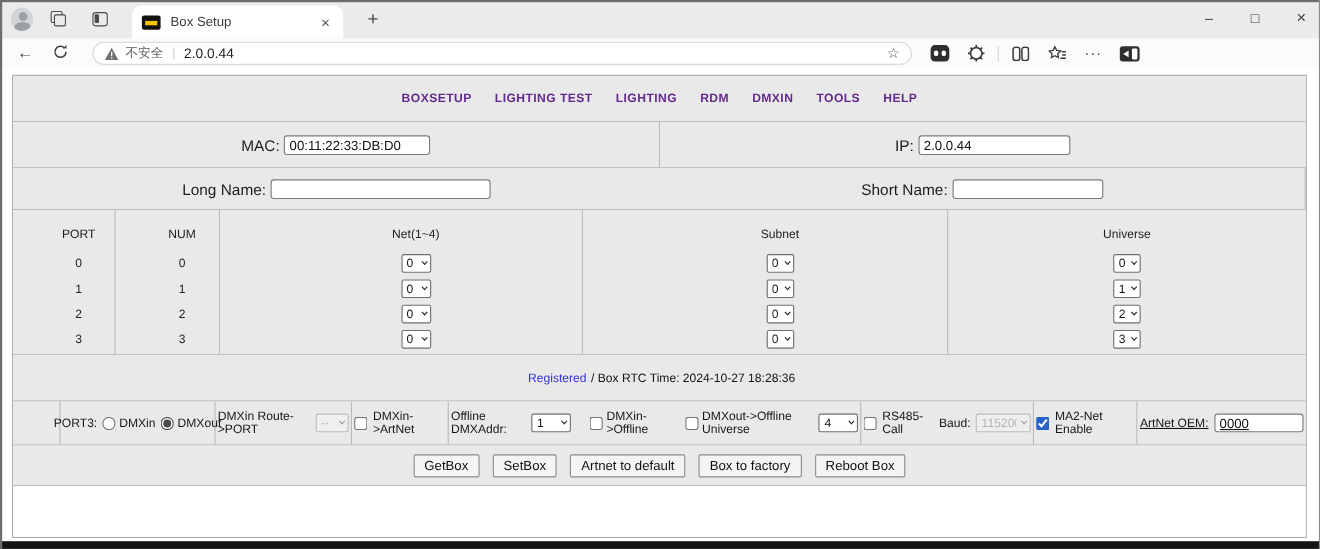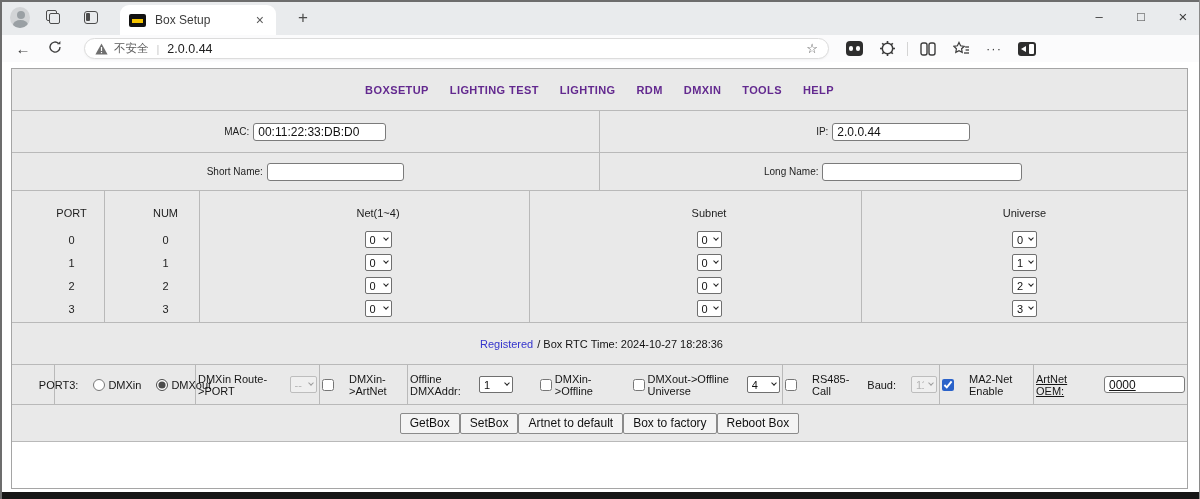--- a/index.html
+++ b/index.html
@@ -14,21 +14,21 @@
   .titlebar { height:35px; background:#e9ebed; display:flex; align-items:center; position:relative; }
   .tb-icon { width:30px; height:24px; display:flex; align-items:center; justify-content:center; color:#4c4c4c; }
   .avatar { width:21px; height:21px; border-radius:50%; background:#d2d4d6; overflow:hidden; position:relative; margin-left:10px; }
   .avatar .head { position:absolute; left:6.5px; top:4px; width:8px; height:8px; border-radius:50%; background:#9aa0a4; }
   .avatar .body { position:absolute; left:3px; top:13px; width:15px; height:10px; border-radius:50%; background:#9aa0a4; }
   .ws-icon { position:relative; width:15px; height:15px; }
   .ws-icon .sq { position:absolute; width:11px; height:11px; border:1.6px solid #4c4c4c; border-radius:2px; background:transparent; }
   .ws-icon .sq.b { left:3px; top:3px; background:#e9ebed; }
   .tabact-icon { width:14px; height:13px; border:1.6px solid #4c4c4c; border-radius:3px; position:relative; }
   .tabact-icon::after { content:""; position:absolute; left:1px; top:1px; width:4px; height:8px; background:#4c4c4c; border-radius:1px; }
-  .tab { align-self:flex-end; height:30px; width:156px; background:#fff; border-radius:9px 9px 0 0; display:flex; align-items:center; padding:0 9px; margin-left:14px; }
+  .tab { align-self:flex-end; height:30px; width:192px; background:#fff; border-radius:9px 9px 0 0; display:flex; align-items:center; padding:0 9px; margin-left:14px; }
   .favicon { width:17px; height:13px; background:#111; border-radius:2px; position:relative; flex:0 0 auto; }
   .favicon::after { content:""; position:absolute; left:3px; top:5px; width:11px; height:4px; background:#f4c400; }
   .tab-title { font-size:12px; color:#3c3c3c; margin-left:9px; flex:1; white-space:nowrap; overflow:hidden; }
   .tab-close { font-size:14px; color:#5a5a5a; cursor:default; padding:0 3px; }
   .newtab { font-size:17px; color:#4c4c4c; margin-left:16px; padding:0 6px; }
   .wincontrols { position:absolute; right:8px; top:0; height:32px; display:flex; align-items:center; gap:24px; color:#3d3d3d; }
   .wincontrols span { font-size:13px; width:18px; text-align:center; }
 
   .toolbar { height:27px; background:#fbfbfc; display:flex; align-items:center; padding:0 10px; }
   .nav-btn { font-size:15px; color:#3f3f3f; width:26px; text-align:center; }
@@ -52,21 +52,21 @@
   
   .page { position:relative; height:430px; background:#fff; }
   .panel { position:absolute; left:11px; top:6px; width:1177px; height:421px; border:1px solid #a5a5a5; background:#fff; }
   .row { background:#e9e9e9; border-bottom:1px solid #b9b9b9; }
   .row.navrow { height:42px; display:flex; align-items:center; justify-content:center; gap:21px; }
   .navlink { font-size:11px; font-weight:bold; color:#63298f; letter-spacing:0.4px; text-decoration:none; }
   .row.fieldrow { display:flex; }
   .fieldcell { flex:1 1 50%; display:flex; align-items:center; justify-content:center; gap:4px; }
   .fieldcell.bl { border-right:1px solid #b9b9b9; }
   .row.macrow { height:42px; } .row.namerow { height:38px; }
-  .flabel { font-size:10px; color:#1d1d1d; }
+  .flabel { font-size:14px; color:#1d1d1d; }
   .tinput { height:18px; border:1px solid #7b7b7b; border-radius:3px; font-size:12px; font-family:"Liberation Sans",sans-serif; padding:0 4px; background:#fff; color:#111; }
   .w-mac{width:133px;} .w-ip{width:138px;} .w-short{width:137px;} .w-long{width:200px;} .w-oem{width:81px;}
 
   .row.ports { height:132px; display:flex; }
   .pcol { display:flex; flex-direction:column; align-items:center; padding-top:16px; }
   .pcol.b { border-right:1px solid #b9b9b9;padding-left:27px; }
   .pc1{width:93px;} .pc2{width:95px;} .pc3{width:330px;} .pc4{width:332px;} .pc5{flex:1;}
   .phead { font-size:11px; color:#1d1d1d; height:21px; }
   .pcell { height:23px; display:flex; align-items:center; justify-content:center; font-size:11px; color:#1d1d1d; }
 
@@ -75,28 +75,28 @@
   .selwrap select:disabled { color:#9d9d9d; background:#f2f2f2; border-color:#ababab; }
   .chev { position:absolute; right:4px; top:5px; width:4px; height:4px; border-right:1.4px solid #222; border-bottom:1.4px solid #222; transform:rotate(45deg); pointer-events:none; }
   .selwrap.dis .chev { border-color:#9d9d9d; }
   .sw-net{width:27px;} .sw-sm{width:25px;} .sw-md{width:44px;} .sw-route{width:38px;} .sw-baud{width:64px;}
 
   .row.snrow { height:42px; display:flex; align-items:center; justify-content:center; font-size:11px; color:#141414; }
   .registered { color:#3434cc; margin:0 4px; }
   .snpart { white-space:pre; }
 
   .row.setrow { height:40px; display:flex; align-items:stretch; font-size:11px; color:#161616; }
-  .scell { display:flex; align-items:center; justify-content:center; gap:15px; border-right:1px solid #b9b9b9; padding:0 2px; }
+  .scell { display:flex; align-items:center; justify-content:center; gap:5px; border-right:1px solid #b9b9b9; padding:0 2px; }
   .scell:last-child { border-right:none;text-decoration:underline; }
   .sc0{width:43px;} .sc1{width:141px;} .sc2{width:124px;} .sc3{width:88px;} .sc4{width:375px;} .sc5{width:157px;} .sc6{width:94px;} .sc7{flex:1;}
   input[type=checkbox], input[type=radio] { width:12px; height:12px; margin:0; accent-color:#2a62c9; }
   input[type=radio] { accent-color:#4a4a4a; }
   .grp { display:flex; align-items:center; gap:3px; }
 
-  .row.btnrow { height:37px; display:flex; align-items:center; justify-content:center; gap:0; }
+  .row.btnrow { height:37px; display:flex; align-items:center; justify-content:center; gap:12px; }
   .btn { font-size:12px; font-family:"Liberation Sans",sans-serif; color:#111; background:#f4f4f4; border:1px solid #8b8b8b; border-radius:2px; height:21px; padding:0 9px; }
   .row.filler { background:#fff; border-bottom:none; height:46px; }
 </style>
 </head>
 <body>
 
 <div class="window">
   <div class="edge-top"></div>
   <div class="edge-left"></div>
   <div class="edge-right"></div>
@@ -214,27 +214,27 @@
           <span class="flabel">MAC:</span>
           <input class="tinput w-mac" type="text" value="00:11:22:33:DB:D0" style="">
         </div>
         <div class="fieldcell">
           <span class="flabel">IP:</span>
           <input class="tinput w-ip" type="text" value="2.0.0.44" style="">
         </div>
       </div>
 
       <div class="row fieldrow namerow">
+        <div class="fieldcell">
+          <span class="flabel">Long Name:</span>
+          <input class="tinput w-long" type="text" value="" style="">
+        </div>
         <div class="fieldcell bl">
           <span class="flabel">Short Name:</span>
           <input class="tinput w-short" type="text" value="" style="">
-        </div>
-        <div class="fieldcell">
-          <span class="flabel">Long Name:</span>
-          <input class="tinput w-long" type="text" value="" style="">
         </div>
       </div>
 
       <div class="row ports">
         <div class="pcol pc1 b">
           <div class="phead">PORT</div>
           <div class="pcell">0</div>
           <div class="pcell">1</div>
           <div class="pcell">2</div>
           <div class="pcell">3</div>

